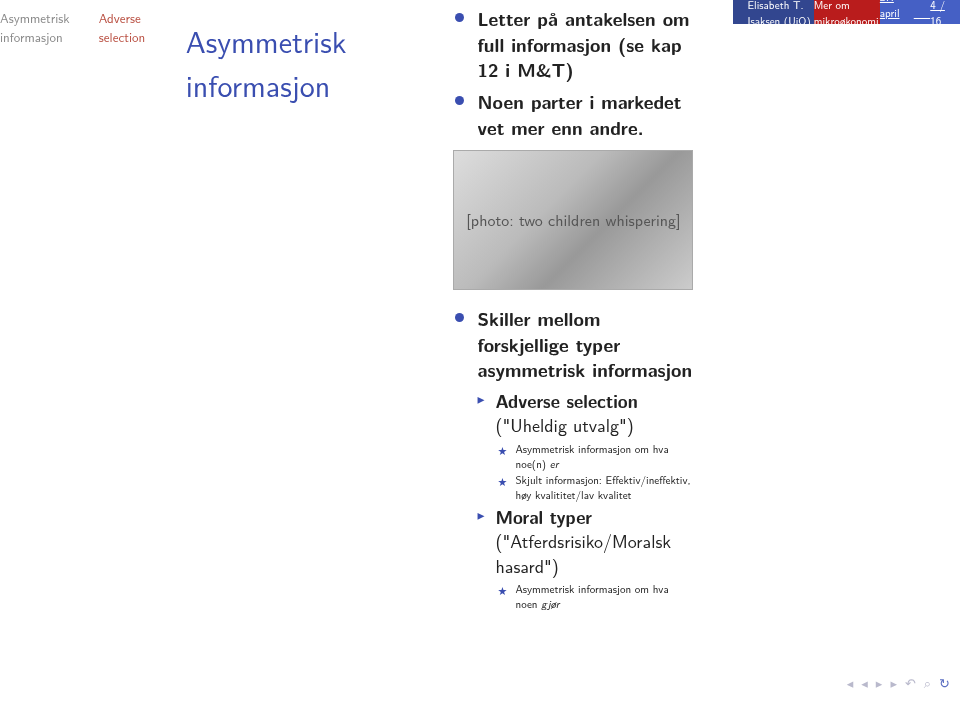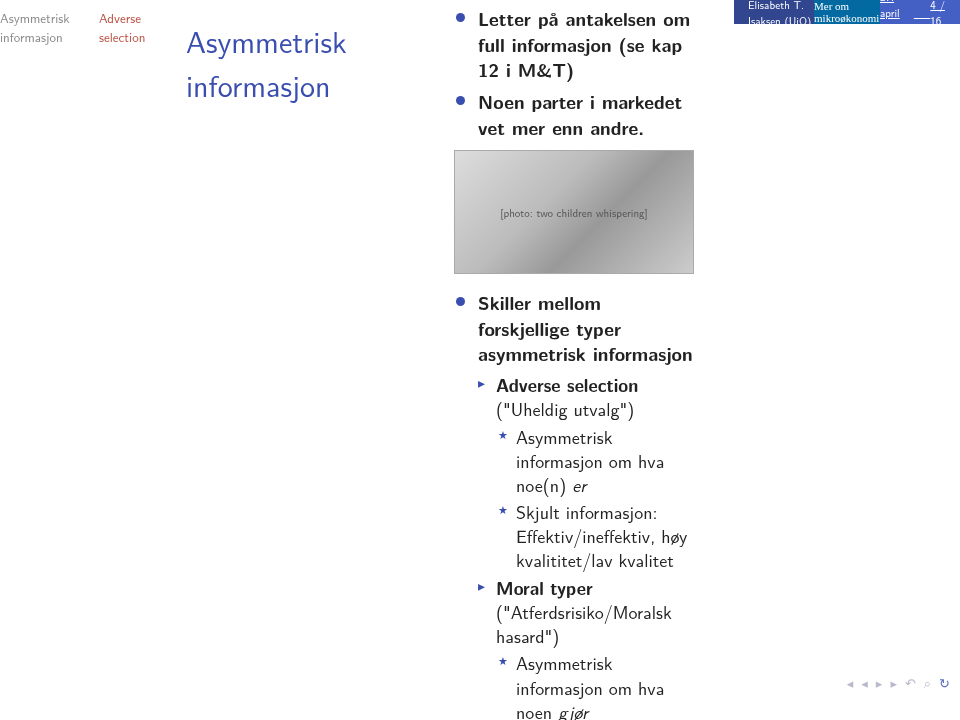--- a/index.html
+++ b/index.html
@@ -6,28 +6,28 @@
   html, body { width: 960px; height: 720px; font-family: "Latin Modern Sans", "Computer Modern Sans", Helvetica, Arial, sans-serif; background: #fff; overflow: hidden; }
   .slide { width: 960px; height: 720px; position: relative; display: flex; flex-direction: row; }
   .headline { display: flex; justify-content: center; gap: 18px; padding: 8px 0 6px 0; font-size: 13px; color: #888; }
   .headline .active { color: #b94f41; }
   .frametitle { color: #3a4eb0; font-size: 30px; padding: 18px 32px 14px 32px; font-weight: 400; }
   .body { flex: 1; padding: 0 40px 0 40px; font-size: 19px; color: #222; line-height: 1.35; }
   .bullet1 { position: relative; padding-left: 24px; margin: 6px 0; font-weight: bold; }
   .bullet1::before { content: ""; position: absolute; left: 2px; top: 7px; width: 9px; height: 9px; border-radius: 50%; background: #3a4eb0; }
   .bullet2 { position: relative; padding-left: 42px; margin: 3px 0; font-size: 18px; }
   .bullet2::before { content: "\25B8"; position: absolute; left: 24px; top: 0; color: #3a4eb0; font-size: 14px; }
-  .bullet3 { position: relative; padding-left: 62px; margin: 2px 0; font-size: 18px; }
+  .bullet3 { position: relative; padding-left: 62px; margin: 2px 0; font-size: 11px; }
   .bullet3::before { content: "\2605"; position: absolute; left: 44px; top: 2px; color: #3a4eb0; font-size: 11px; }
   .bold { font-weight: 700; }
   .italic { font-style: italic; }
-  .imgplaceholder { width: 240px; height: 124px; margin: 10px 0 16px 0; background: linear-gradient(135deg, #ddd 0%, #bbb 40%, #999 60%, #ccc 100%); border: 1px solid #aaa; display: flex; align-items: center; justify-content: center; color: #555; font-size: 11px; margin-left: auto; margin-right: auto; filter: grayscale(100%); }
+  .imgplaceholder { width: 240px; height: 140px; margin: 10px 0 16px 0; background: linear-gradient(135deg, #ddd 0%, #bbb 40%, #999 60%, #ccc 100%); border: 1px solid #aaa; display: flex; align-items: center; justify-content: center; color: #555; font-size: 16px; margin-left: auto; margin-right: auto; filter: grayscale(100%); }
   .footer { height: 24px; display: flex; font-size: 11px; color: #fff; }
   .footer .a { flex: 1; background: #32468f; display: flex; align-items: center; padding-left: 14px; }
-  .footer .b { flex: 1; background: #0369a1; display: flex; align-items: center; justify-content: center; font-family: Liberation Serif, serif; }
+  .footer .b { flex: 1; background: #b91c1c; display: flex; align-items: center; justify-content: center; }
   .footer .c { flex: 1; background: #4560c5; display: flex; align-items: center; justify-content: flex-end; padding-right: 14px; text-decoration: underline; }
   .navbar { position: absolute; right: 10px; bottom: 28px; display: flex; gap: 8px; color: #b9b9cc; font-size: 13px; align-items: center; }
   .navbar .sym { display: inline-block; }
   .navbar .loop { color: #5c6fc2; }
 </style>
 </head>
 <body>
 
 <div class="slide">
   <div class="headline">

